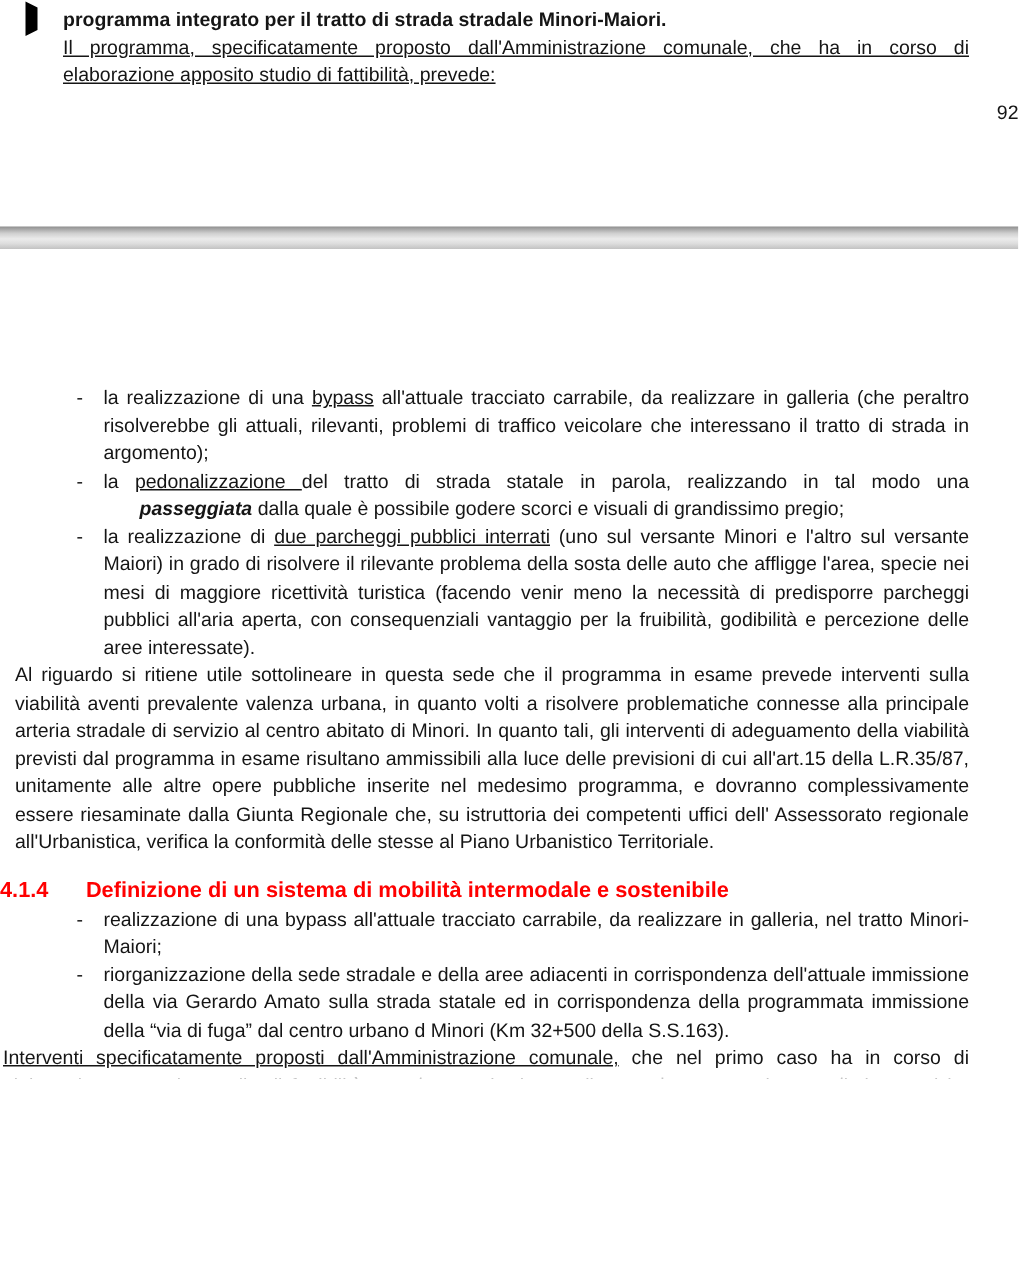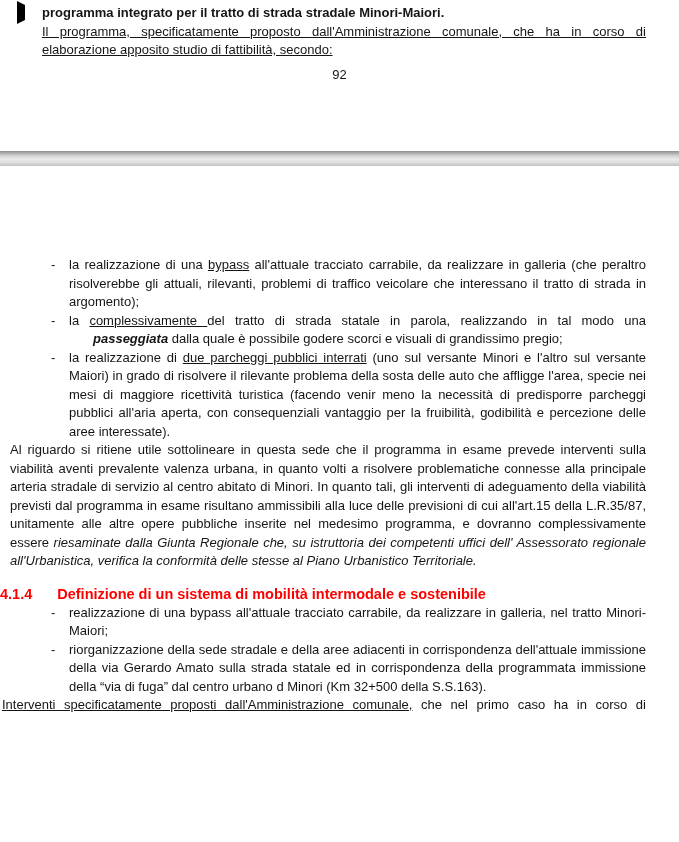--- a/index.html
+++ b/index.html
@@ -3,33 +3,33 @@
 <meta charset="utf-8">
 <style>
   html,body{margin:0;padding:0;background:#fff;}
   .canvas{
     position:relative;width:679px;height:719px;overflow:hidden;background:#ffffff;
     font-family:"Liberation Sans",sans-serif;font-size:13px;line-height:18.5px;
     color:#151515;
   }
   .justify{text-align:justify;}
   .u{text-decoration:underline;}
-  .i{font-style:italic;}
+  .i{}
   .b{font-weight:bold;}
   .biu{font-weight:bold;font-style:italic;margin-left:24px;}
 
   
   .arrow-cell{flex:0 0 25px;}
   .tri{width:0;height:0;border-left:8px solid #000;
        border-top:4.5px solid transparent;border-bottom:4.5px solid transparent;
        margin-top:5px;}
 
   .p1-bullet{display:flex;margin:4px 33px 0 17px;}
   .p1-upara{margin:0 33px 0 42px;}
-  .pagenum{margin-top:6px;text-align:center;}
+  .pagenum{margin-top:6px;text-align:right;}
 
   .page-separator{
     margin-top:67px;height:15px;width:679px;
     background:linear-gradient(180deg,#8e8e8e 0%,#cfcfcf 30%,#ebebeb 55%,#dedede 75%,#c2c2c2 100%);
   }
 
   .page2{margin-top:90px;}
   .dash-list .li{display:flex;margin:0 33px 0 51px;}
   .dash-list .marker{flex:0 0 18px;}
   .dash-list .li-text{flex:1 1 auto;}
@@ -54,21 +54,21 @@
 <div class="canvas">
 
   <div>
 
     <div class="p1-bullet">
       <span class="arrow-cell"><span class="tri"></span></span>
       <div class="b justify">programma integrato per il tratto di strada stradale Minori-Maiori.</div>
     </div>
 
     <div class="p1-upara justify">
-      <span class="u">Il programma, specificatamente proposto dall'Amministrazione comunale, che ha in corso di elaborazione apposito studio di fattibilità, secondo:</span>
+      <span class="u">Il programma, specificatamente proposto dall'Amministrazione comunale, che ha in corso di elaborazione apposito studio di fattibilità, prevede:</span>
     </div>
 
     <div class="pagenum">92</div>
   </div>
 
   <div class="page-separator"></div>
 
   <div class="page2">
 
     <div class="dash-list">
@@ -76,21 +76,21 @@
       <div class="li">
         <span class="marker">-</span>
         <div class="li-text justify">
           <span>la realizzazione di una </span><span class="u">bypass</span><span> all'attuale tracciato carrabile, da realizzare in galleria (che peraltro risolverebbe gli attuali, rilevanti, problemi di traffico veicolare che interessano il tratto di strada in argomento);</span>
         </div>
       </div>
 
       <div class="li">
         <span class="marker">-</span>
         <div class="li-text justify">
-          <span>la </span><span class="u">complessivamente </span><span>del tratto di strada statale in parola, realizzando in tal modo una </span><span class="biu">passeggiata</span><span> dalla quale è possibile godere scorci e visuali di grandissimo pregio;</span>
+          <span>la </span><span class="u">pedonalizzazione </span><span>del tratto di strada statale in parola, realizzando in tal modo una </span><span class="biu">passeggiata</span><span> dalla quale è possibile godere scorci e visuali di grandissimo pregio;</span>
         </div>
       </div>
 
       <div class="li">
         <span class="marker">-</span>
         <div class="li-text justify">
           <span>la realizzazione di </span><span class="u">due parcheggi pubblici interrati</span><span> (uno sul versante Minori e l'altro sul versante Maiori) in grado di risolvere il rilevante problema della sosta delle auto che affligge l'area, specie nei mesi di maggiore ricettività turistica (facendo venir meno la necessità di predisporre parcheggi pubblici all'aria aperta, con consequenziali vantaggio per la fruibilità, godibilità e percezione delle aree interessate).</span>
         </div>
       </div>
     </div>

